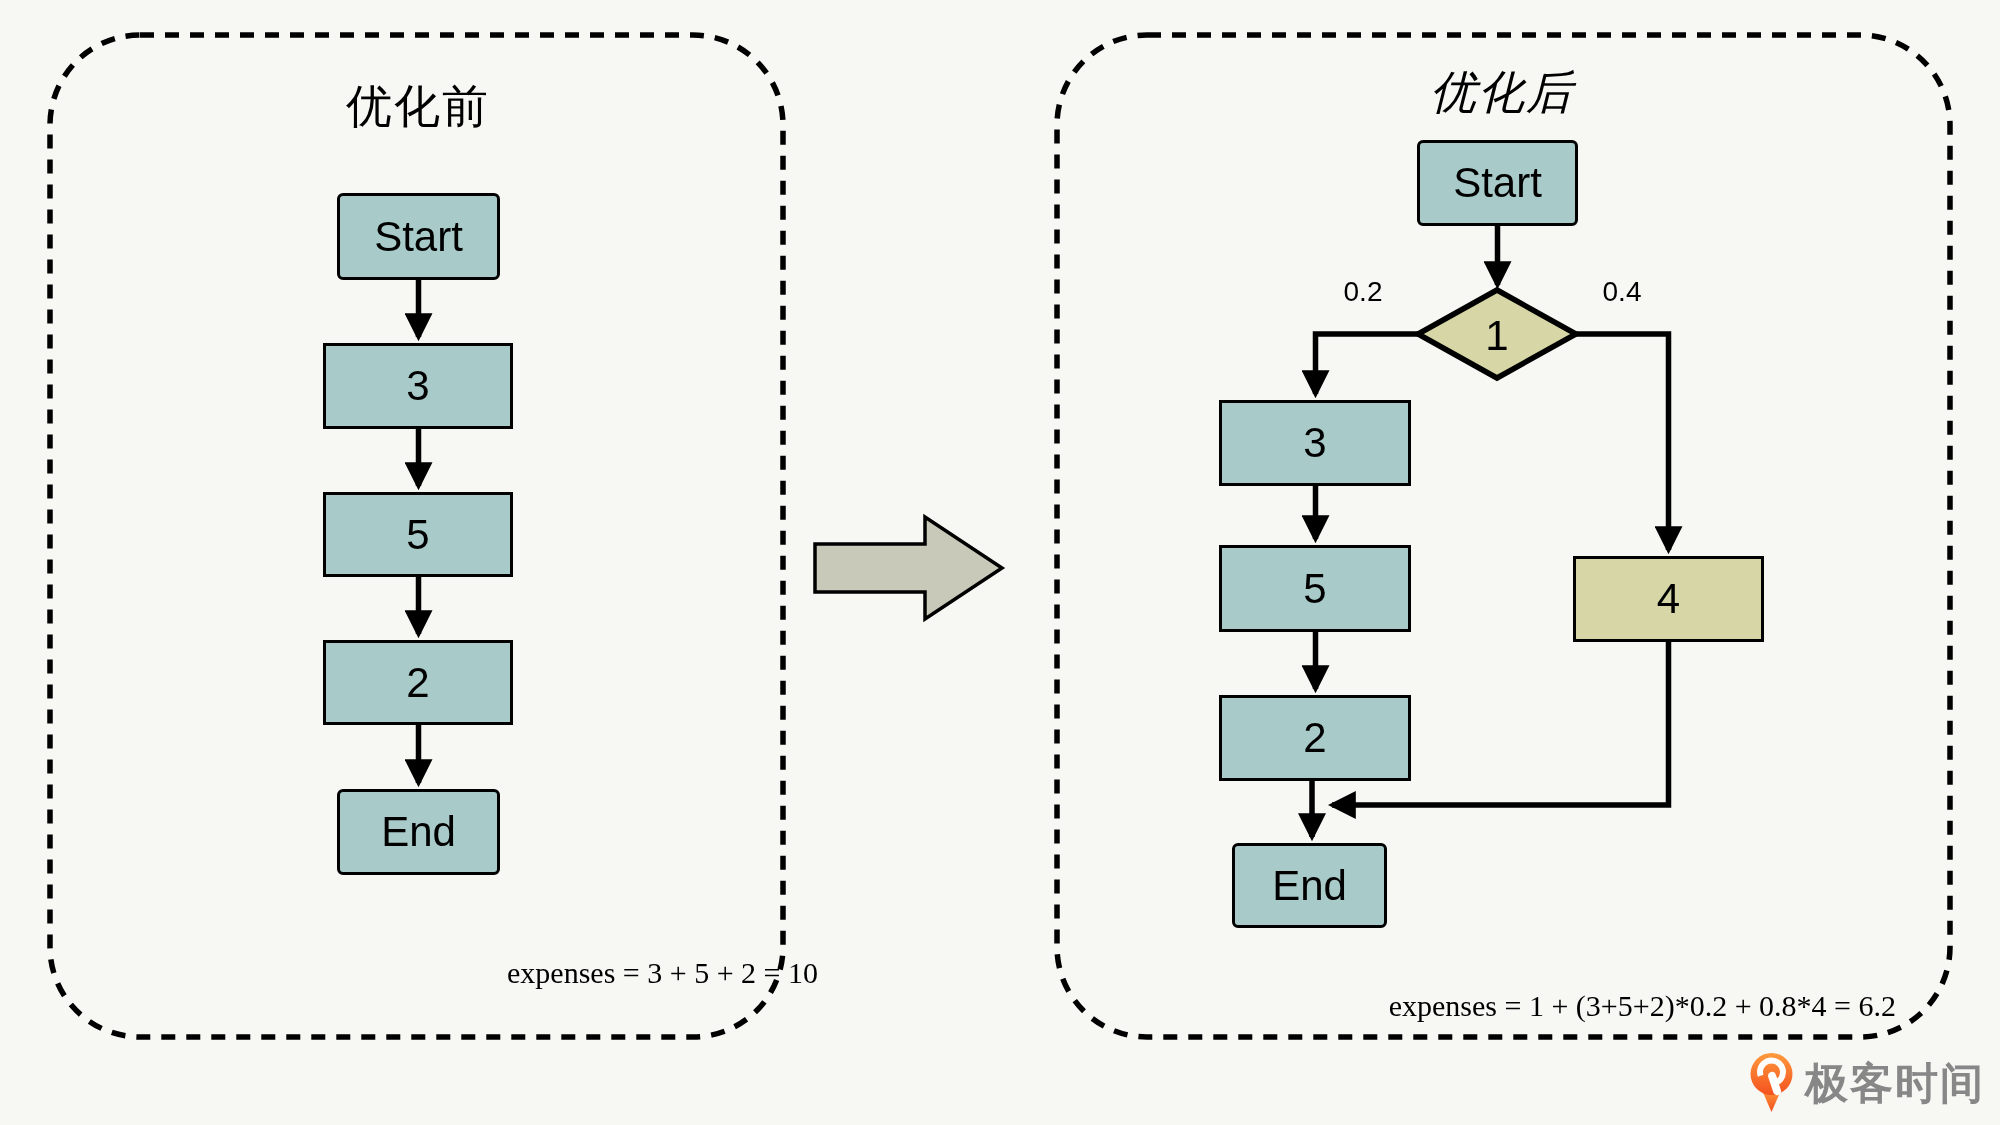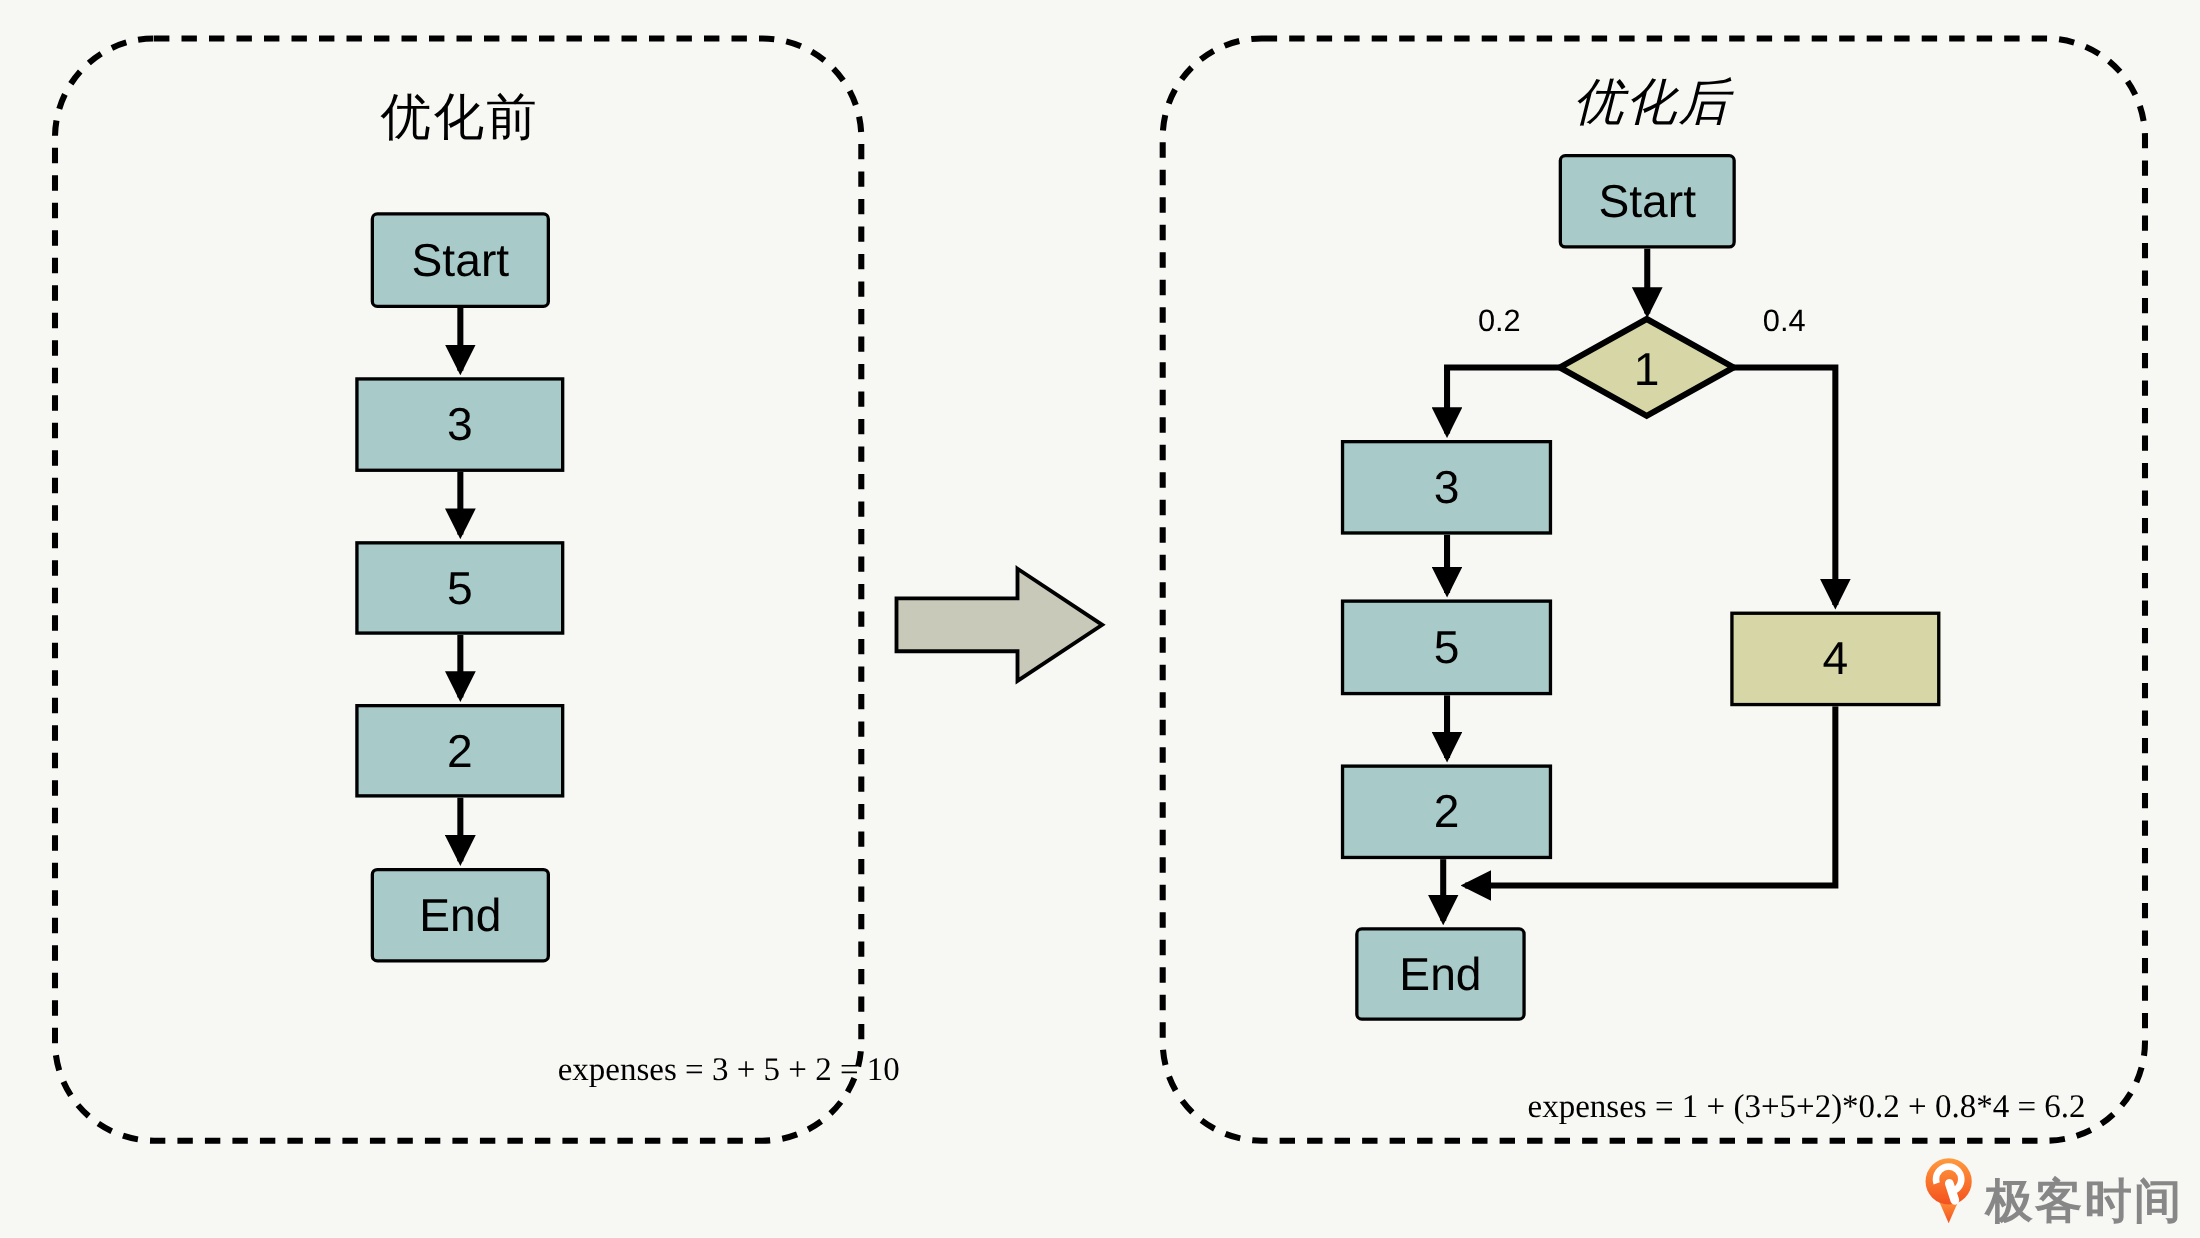--- a/index.html
+++ b/index.html
@@ -23,21 +23,21 @@
     letter-spacing:2px;z-index:2;
   }
   .prob{
     position:absolute;width:80px;text-align:center;font-size:28px;z-index:2;
   }
   .formula{
     position:absolute;text-align:right;font-family:"Liberation Serif",serif;
     font-size:30px;z-index:2;white-space:nowrap;
   }
   .logo{
-    position:absolute;left:1748px;top:1052px;display:flex;align-items:flex-end;
+    position:absolute;left:1748px;top:1052px;display:flex;align-items:center;
     gap:10px;z-index:2;
   }
   .logo-text{
     font-size:43px;font-weight:600;color:var(--logo_text,#878787);
     letter-spacing:2px;line-height:1;
   }
 </style>
 </head>
 <body>
 

